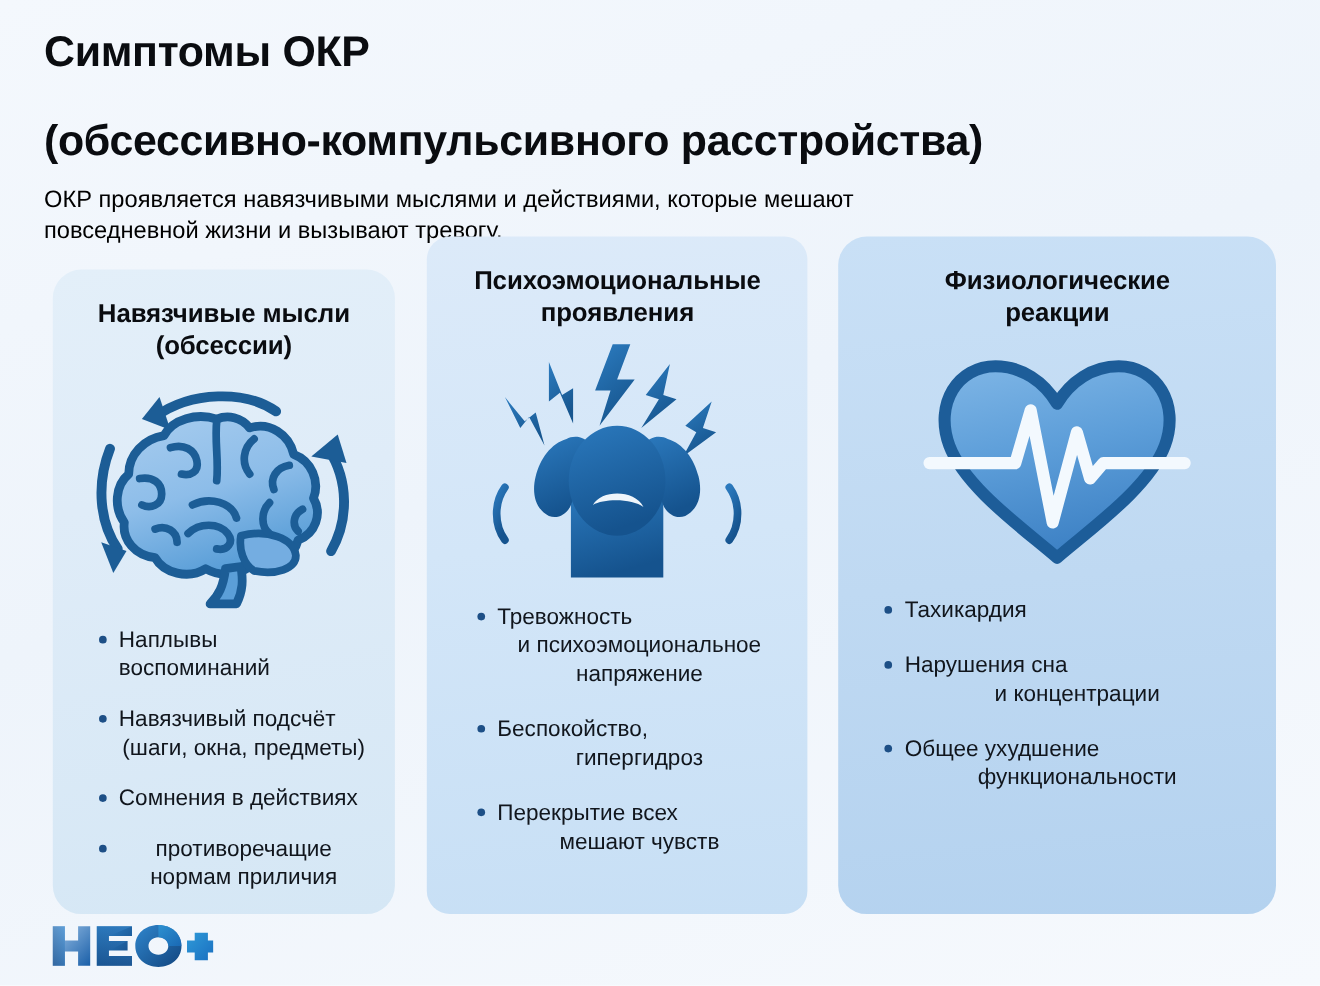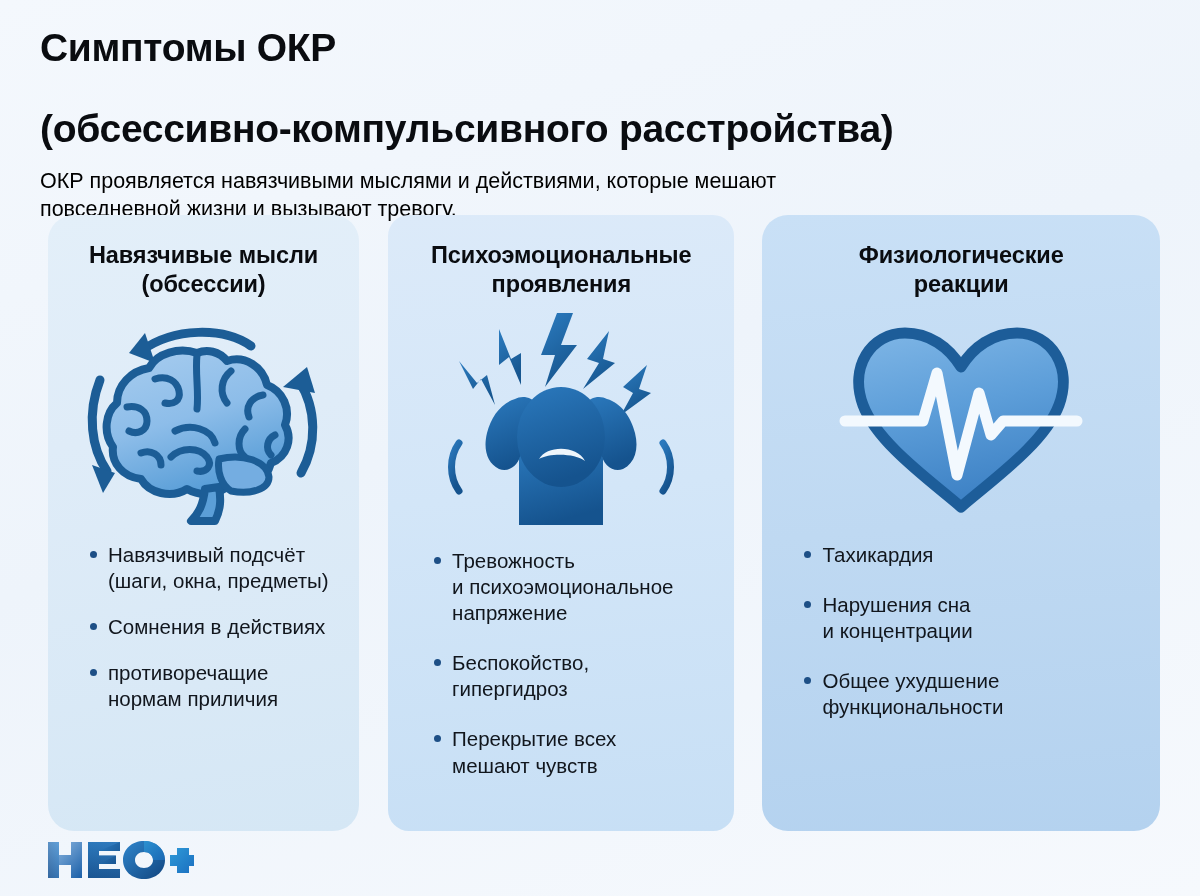--- a/index.html
+++ b/index.html
@@ -48,20 +48,21 @@
     position:relative;
     border-radius:26px;
     padding:26px 18px 20px 18px;
     display:flex;
     flex-direction:column;
   }
 
   .card-1 {
     width:316px;
     background:linear-gradient(170deg,#e3eff9 0%,#dfecf8 35%,#d5e7f5 100%);
+    margin-top:30px;
   }
   .card-2 {
     width:352px;
     margin-left:29px;
     background:linear-gradient(175deg,#dceaf9 0%,#d3e6f8 45%,#c7dff5 100%);
     border-radius:21px;
   }
   .card-3 {
     width:404px;
     margin-left:28px;
@@ -132,21 +133,21 @@
   
   .logo {
     position:absolute;
     left:46px; bottom:14px;
     display:flex;
     align-items:center;
     height:44px;
   }
   .logo svg { display:block; }
 
-  .bullets .br { display:block; }
+  .bullets .br { display:block;text-align:center; }
 </style>
 </head>
 <body>
 
 <div class="header">
   <h1 class="page-title">
     <span>Симптомы ОКР</span>
     <span class="l2">(обсессивно-компульсивного расстройства)</span>
   </h1>
   <p class="page-subtitle">
@@ -217,20 +218,23 @@
           <path d="M96 118 C112 110 132 116 136 130"></path>
           <path d="M92 144 C102 134 120 134 128 144 C134 152 128 160 118 158"></path>
           <path d="M166 116 C158 124 158 138 166 144"></path>
           <path d="M196 122 C188 126 186 136 192 142"></path>
           <path d="M62 140 C72 136 82 142 82 152"></path>
         </g>
       </svg>
     </div>
 
     <ul class="bullets">
+      <li>
+        <span>Наплывы воспоминаний</span>
+      </li>
       <li>
         <span>Навязчивый подсчёт</span>
         <span class="br">(шаги, окна, предметы)</span>
       </li>
       <li>
         <span>Сомнения в действиях</span>
       </li>
       <li>
         <span class="br">противоречащие</span>
         <span class="br">нормам приличия</span>

